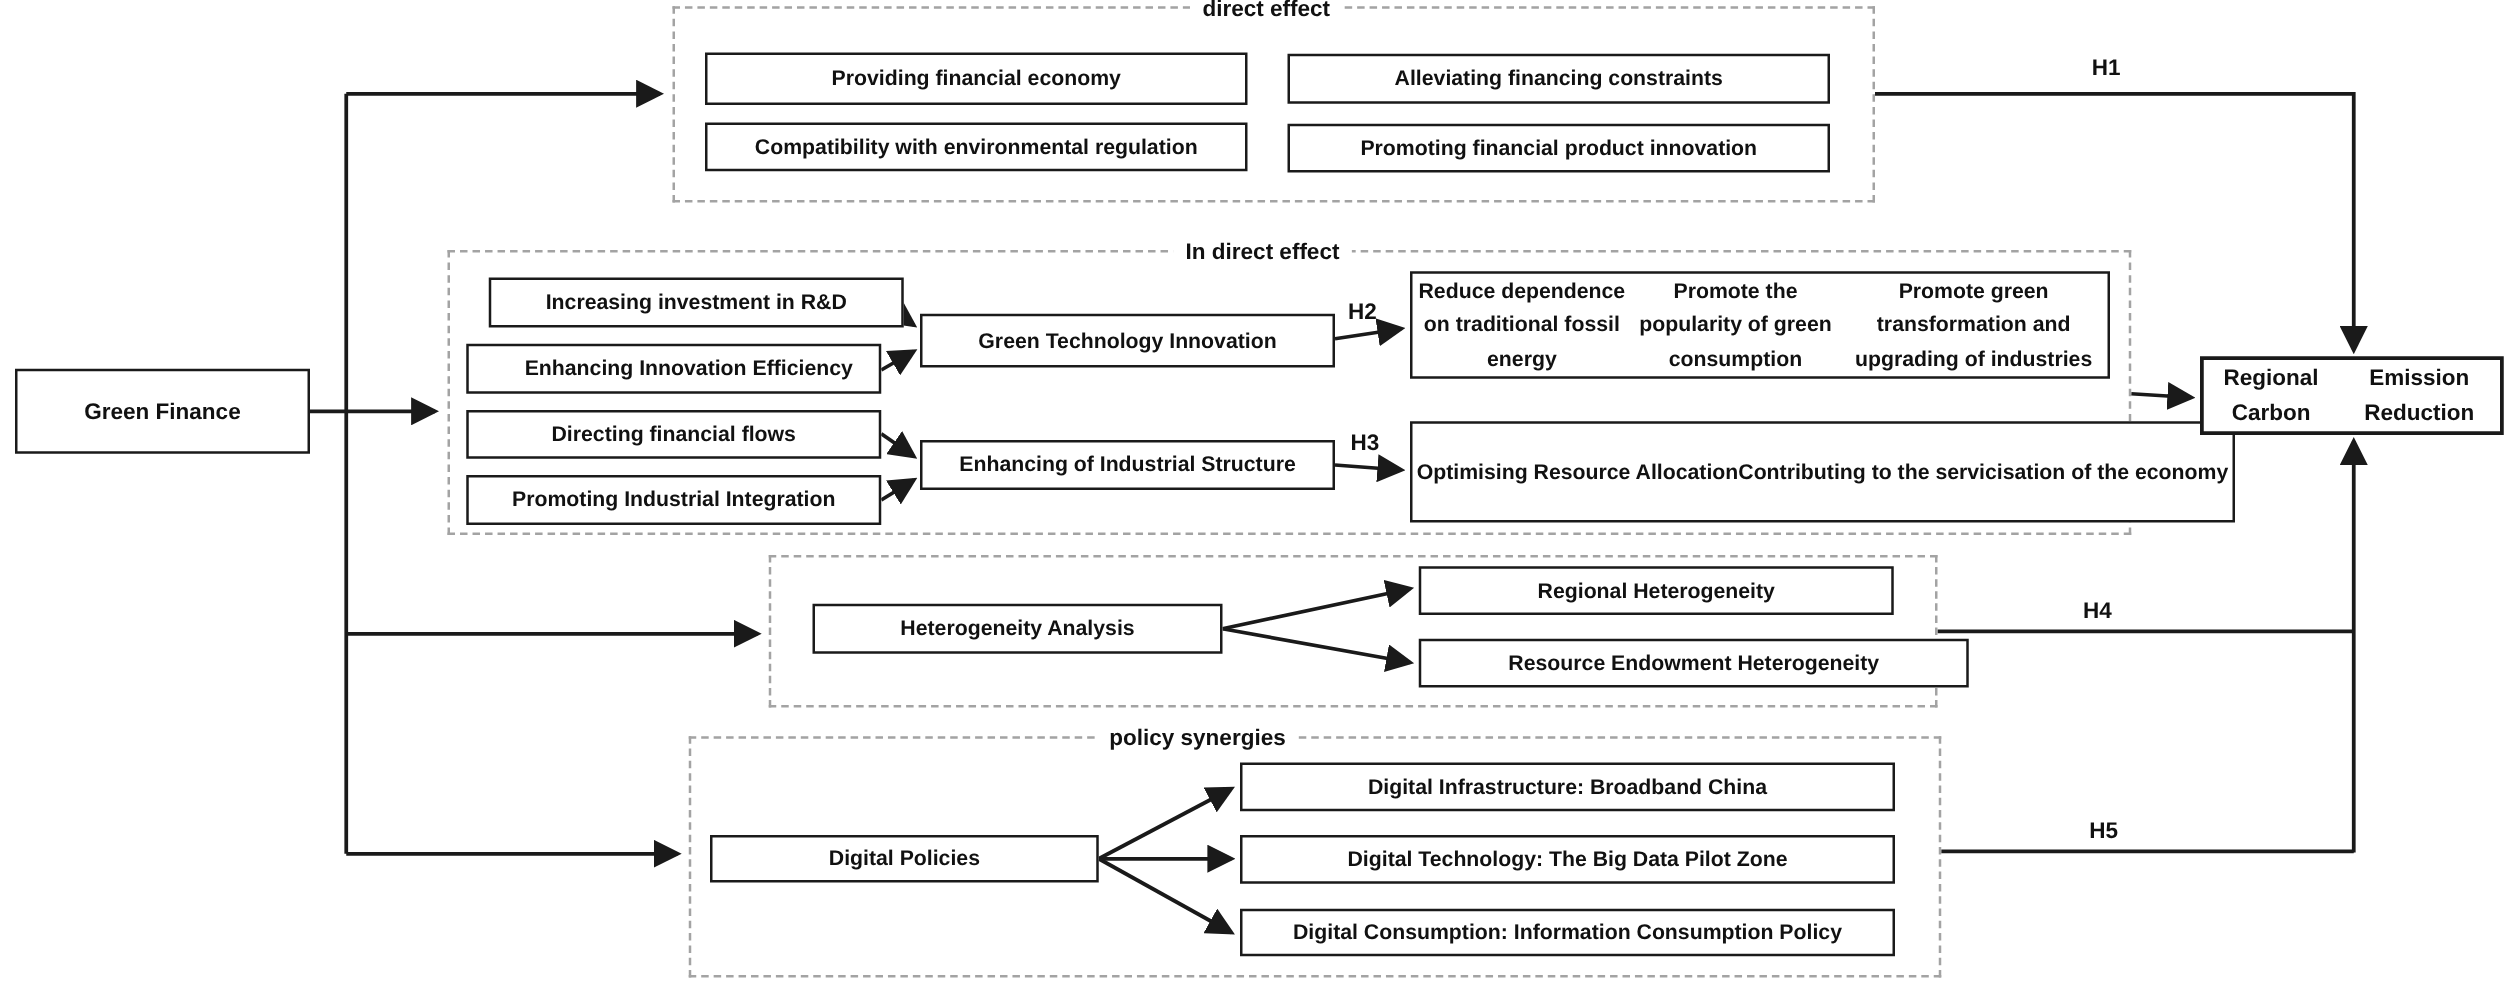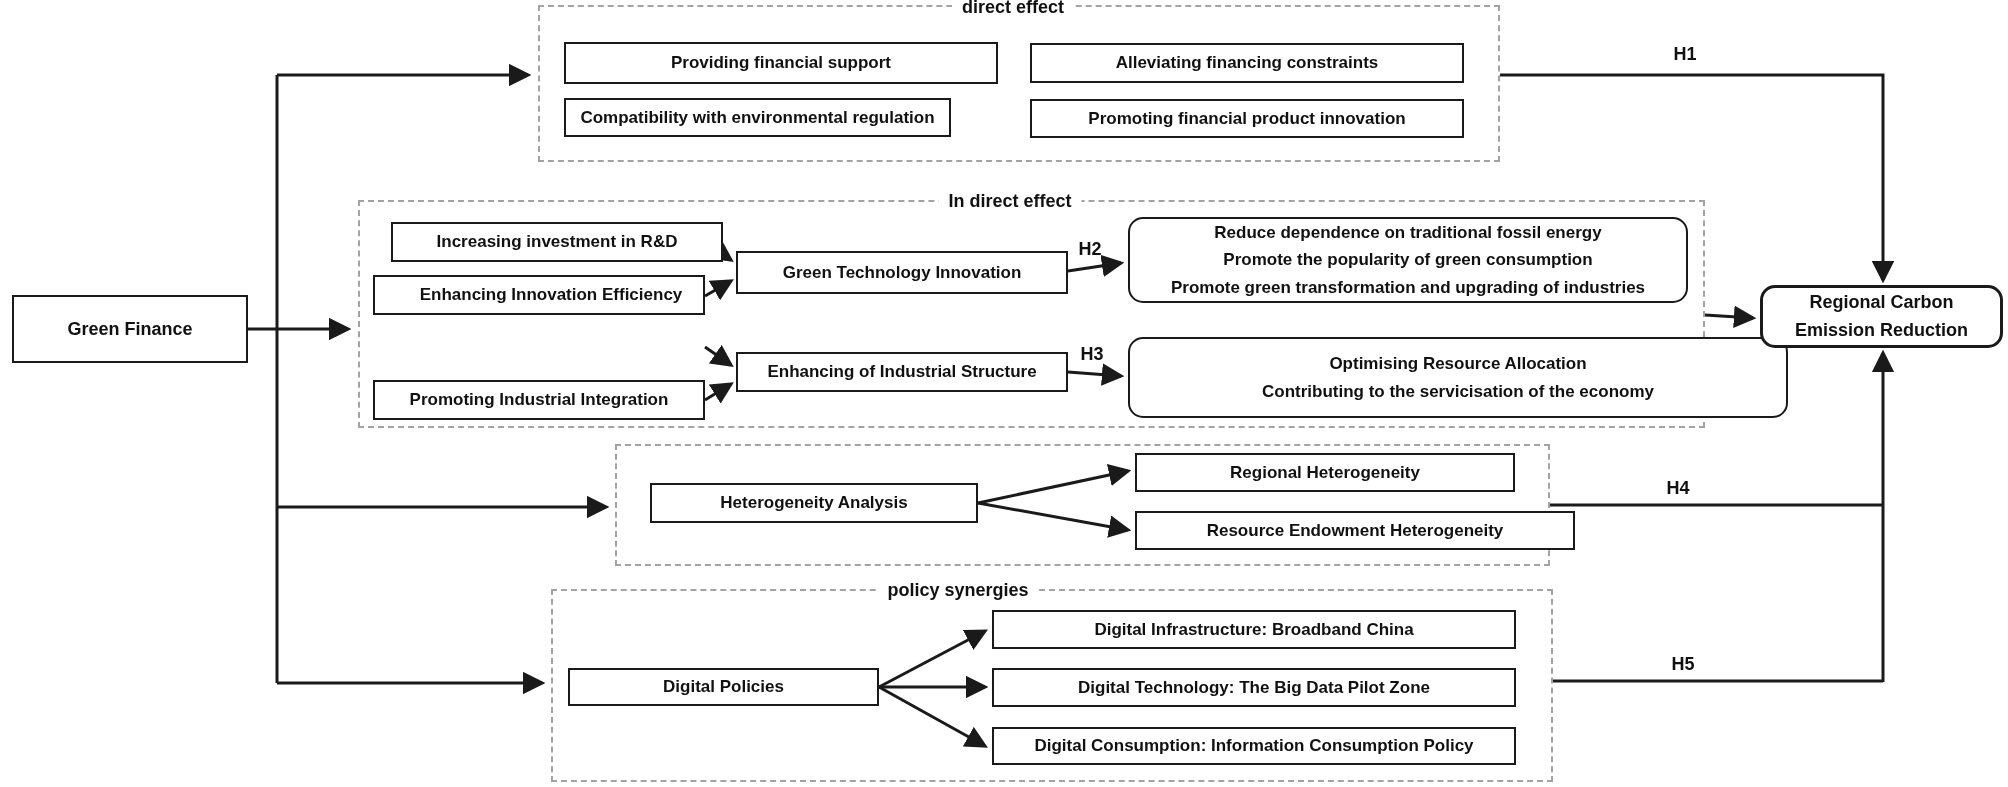--- a/index.html
+++ b/index.html
@@ -18,21 +18,21 @@
     border:2px solid #1a1a1a;
     display:flex;align-items:center;justify-content:center;
     text-align:center;
     font-weight:bold;
     font-size:17px;
     line-height:1.25;
     box-sizing:border-box;
     z-index:3;
   }
   .node.thick{border-width:3px;}
-  .node.multiline{flex-direction:column;line-height:1.62;border-radius:15px;}
+  .node.multiline{line-height:1.62;}
   .group{
     position:absolute;
     border:2px dashed #a3a3a3;
     box-sizing:border-box;
     z-index:1;
   }
   .group-title{
     position:absolute;
     transform:translateX(-50%);
     background:#fff;
@@ -99,35 +99,36 @@
   <div class="hlabel" style="left:1685px;top:44px;">H1</div>
   <div class="hlabel" style="left:1090px;top:239px;">H2</div>
   <div class="hlabel" style="left:1092px;top:344px;">H3</div>
   <div class="hlabel" style="left:1678px;top:478px;">H4</div>
   <div class="hlabel" style="left:1683px;top:654px;">H5</div>
 
   <div class="node" style="left:12px;top:295px;width:236px;height:68px;font-size:18px;">Green Finance</div>
 
   <div class="group" style="left:538px;top:5px;width:962px;height:157px;"></div>
   <div class="group-title" style="left:1013px;top:-3px;">direct effect</div>
-  <div class="node" style="left:564px;top:42px;width:434px;height:42px;">Providing financial support</div>
+  <div class="node" style="left:564px;top:42px;width:434px;height:42px;">Providing financial economy</div>
   <div class="node" style="left:1030px;top:43px;width:434px;height:40px;">Alleviating financing constraints</div>
-  <div class="node" style="left:564px;top:98px;width:387px;height:39px;">Compatibility with environmental regulation</div>
+  <div class="node" style="left:564px;top:98px;width:434px;height:39px;">Compatibility with environmental regulation</div>
   <div class="node" style="left:1030px;top:99px;width:434px;height:39px;">Promoting financial product innovation</div>
 
   <div class="group" style="left:358px;top:200px;width:1347px;height:228px;"></div>
   <div class="group-title" style="left:1010px;top:191px;">In direct effect</div>
   <div class="node" style="left:373px;top:222px;width:332px;height:40px;margin-left:18px;">Increasing investment in R&amp;D</div>
   <div class="node" style="left:373px;top:275px;width:332px;height:40px;padding-left:24px;">Enhancing Innovation Efficiency</div>
   <div class="node" style="left:736px;top:251px;width:332px;height:43px;">Green Technology Innovation</div>
   <div class="node multiline" style="left:1128px;top:217px;width:560px;height:86px;">
     <span>Reduce dependence on traditional fossil energy</span>
     <span>Promote the popularity of green consumption</span>
     <span>Promote green transformation and upgrading of industries</span>
   </div>
+  <div class="node" style="left:373px;top:328px;width:332px;height:39px;">Directing financial flows</div>
   <div class="node" style="left:373px;top:380px;width:332px;height:40px;">Promoting Industrial Integration</div>
   <div class="node" style="left:736px;top:352px;width:332px;height:40px;">Enhancing of Industrial Structure</div>
   <div class="node multiline" style="left:1128px;top:337px;width:660px;height:81px;">
     <span>Optimising Resource Allocation</span>
     <span>Contributing to the servicisation of the economy</span>
   </div>
 
   <div class="group" style="left:615px;top:444px;width:935px;height:122px;"></div>
   <div class="node" style="left:650px;top:483px;width:328px;height:40px;">Heterogeneity Analysis</div>
   <div class="node" style="left:1135px;top:453px;width:380px;height:39px;">Regional Heterogeneity</div>

